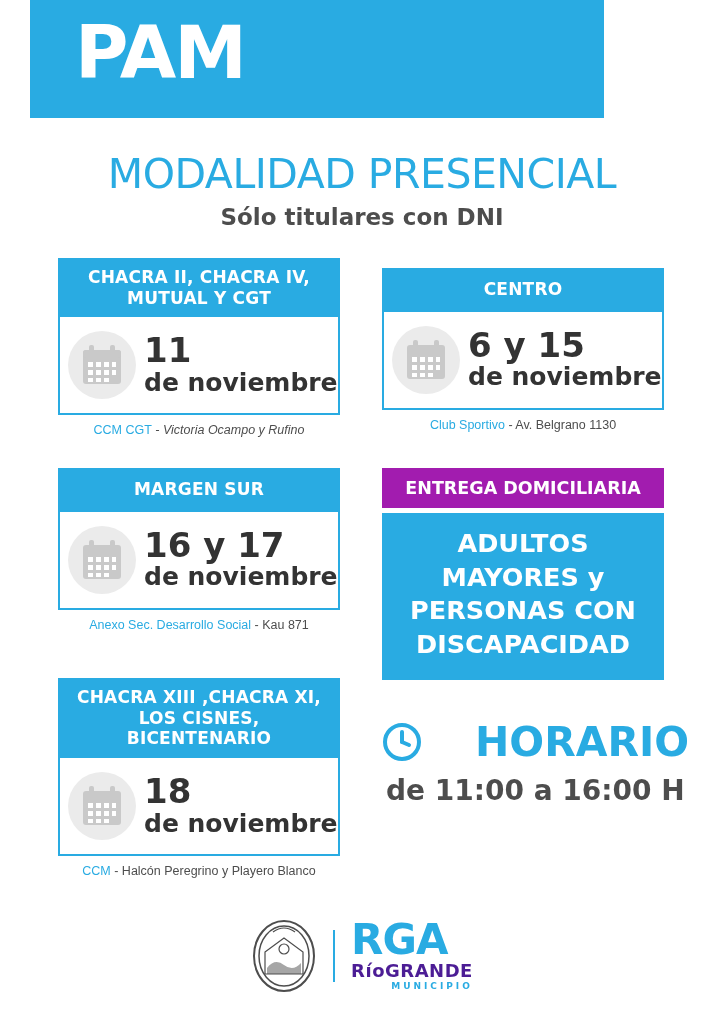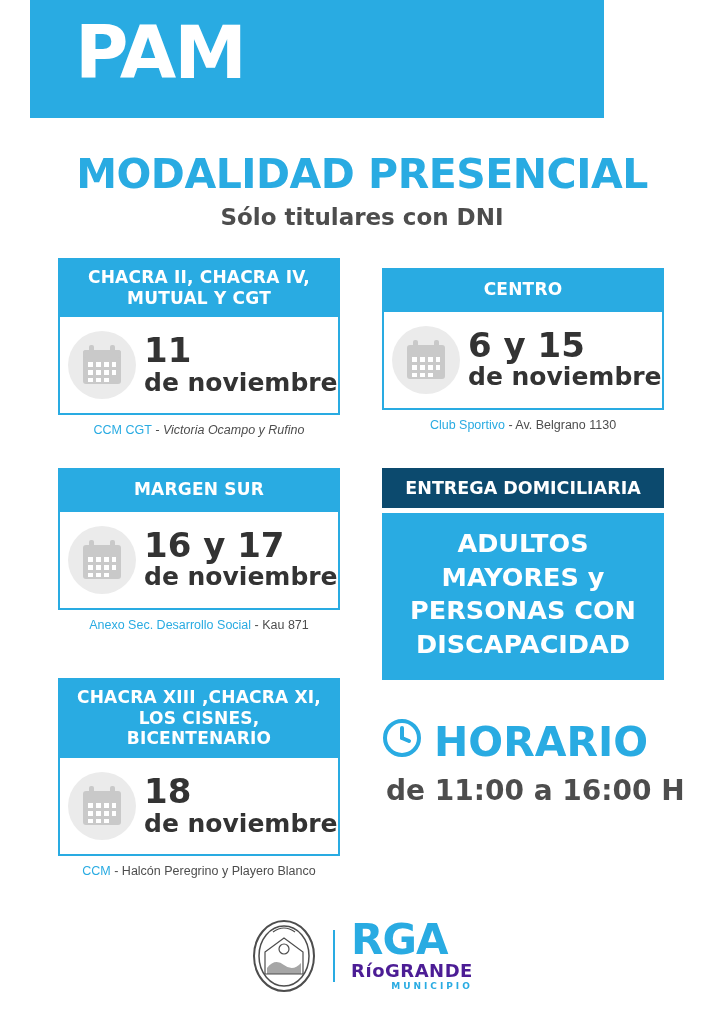--- a/index.html
+++ b/index.html
@@ -68,21 +68,21 @@
   }
 
   
   .title-block {
     text-align: center;
     margin-top: 32px;
   }
   .main-title {
     color: #29abe2;
     font-size: 41px;
-    font-weight: bold;
+    font-weight: normal;
     letter-spacing: -0.5px;
     font-family: "DejaVu Sans", sans-serif;
   }
   .sub-title {
     color: #4d4d4d;
     font-size: 23px;
     font-weight: bold;
     margin-top: 6px;
     font-family: "DejaVu Sans", sans-serif;
   }
@@ -164,21 +164,21 @@
   .card-note em {
     font-style: italic;
   }
 
   
   .entrega {
     position: absolute;
     width: 282px;
   }
   .entrega-header {
-    background: #0c4a6e;
+    background: #a21caf;
     color: #ffffff;
     font-weight: bold;
     text-align: center;
     font-size: 17.5px;
     padding: 10px 4px;
     font-family: "DejaVu Sans", sans-serif;
   }
   .entrega-gap {
     height: 5px;
     background: #ffffff;
@@ -193,21 +193,22 @@
     padding: 14px 10px 18px;
     font-family: "DejaVu Sans", sans-serif;
   }
 
   
   .horario {
     position: absolute;
   }
   .horario-row {
     display: flex;
-    align-items: flex-start;
+    align-items: center;
+    gap: 41px;
   }
   .horario-title {
     color: #29abe2;
     font-size: 41px;
     font-weight: bold;
     margin-left: 12px;
     font-family: "DejaVu Sans", sans-serif;
   }
   .horario-time {
     color: #4d4d4d;

